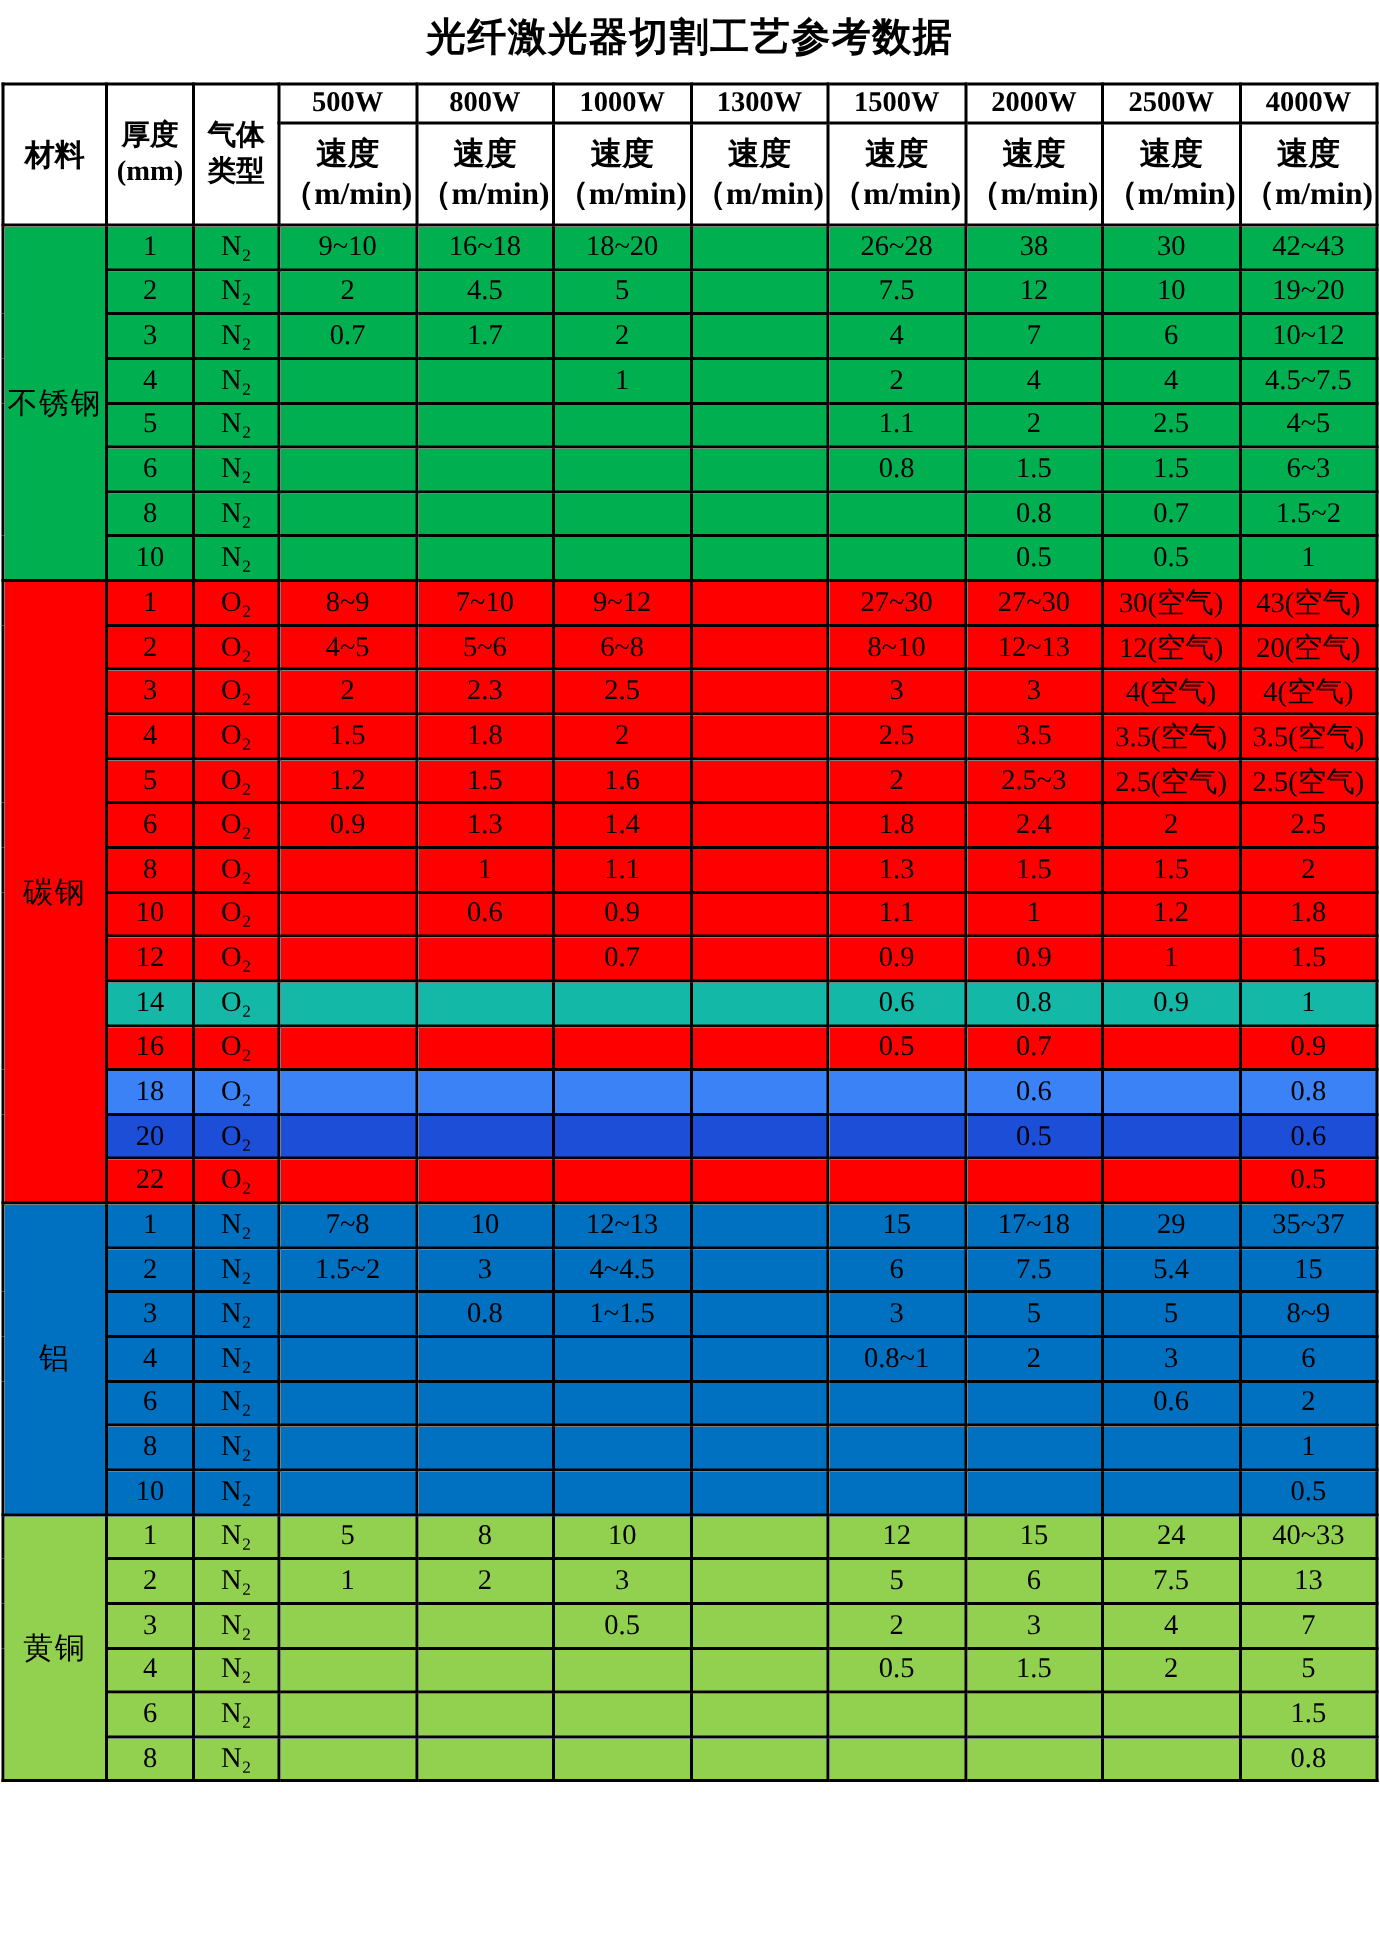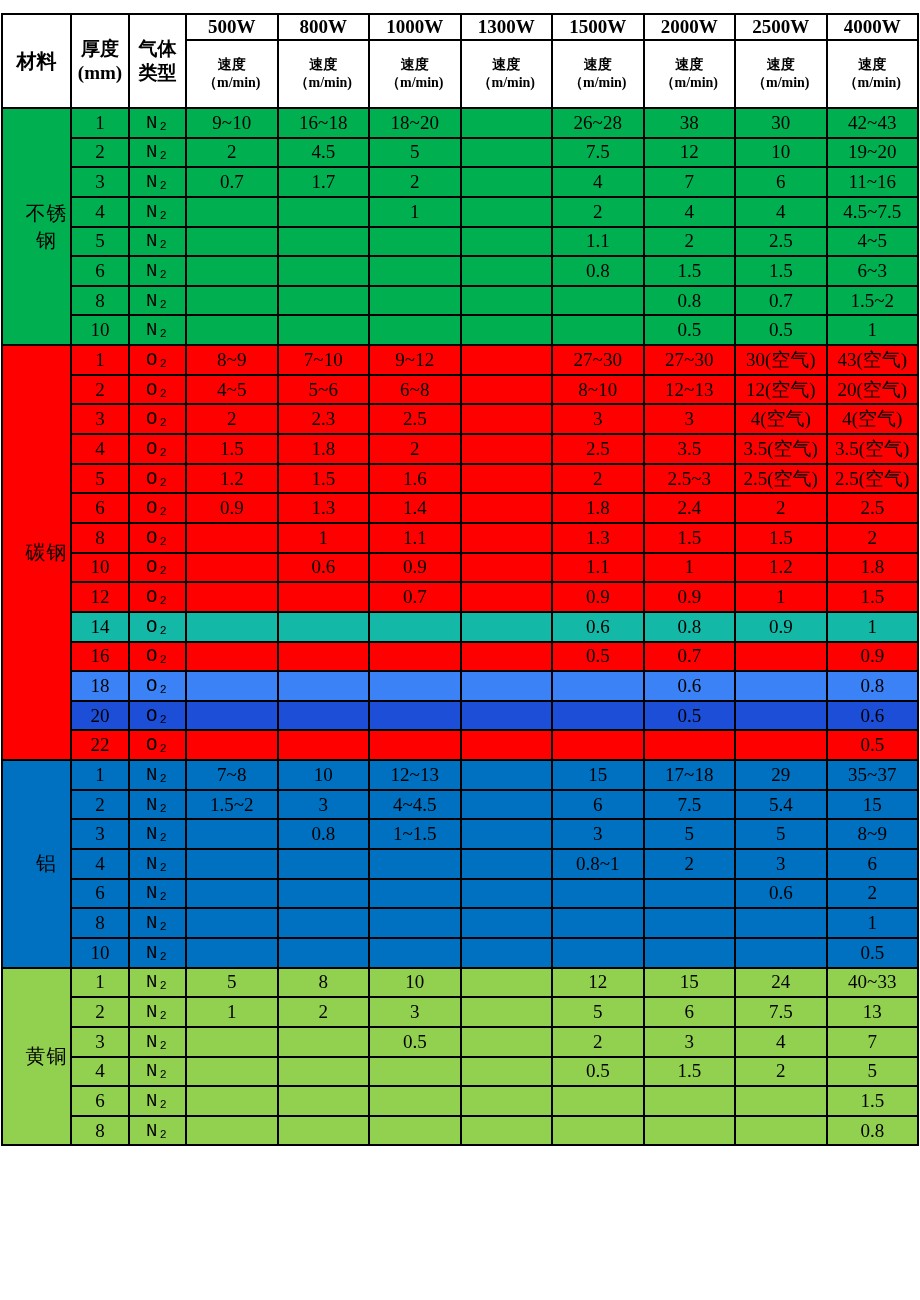--- a/index.html
+++ b/index.html
@@ -18,30 +18,31 @@
   th,td { border:2px solid #000; text-align:center; vertical-align:middle;
           padding:0; overflow:hidden; color:#000; }
   col.c-material  { width:69px; }
   col.c-thickness { width:58px; }
   col.c-gas       { width:57px; }
   thead th { background:#fff; font-weight:bold; }
   .corner-hdr { font-size:20px; }
   .two-line   { font-size:19px; line-height:1.25; }
   .two-line .line { display:block; }
   .power-hdr { height:26px; font-size:19px; }
-  .speed-hdr { height:68px; font-size:14px; line-height:1.3; }
+  .speed-hdr { height:68px; font-size:21px; line-height:1.3; }
   .speed-hdr .line { display:block; }
   tbody td { height:29.65px; font-size:19px; }
-  td.material-cell { font-size:20px; letter-spacing:1px;padding-left:20px; }
-  td.gas-cell { font-family:Liberation Mono, monospace; }
+  td.material-cell { font-size:20px; letter-spacing:1px; }
+  td.gas-cell { font-family:Liberation Serif, serif; }
 </style>
 </head>
 <body>
 
 <div class="page">
+  <h1 class="title">光纤激光器切割工艺参考数据</h1>
 
 
   <table>
     <colgroup>
       <col class="c-material">
         <col class="c-thickness">
         <col class="c-gas">
       <col>
         <col>
         <col>
@@ -135,21 +136,21 @@
         <tr style="background: rgb(0, 176, 80);">
           <td>3</td>
           <td class="gas-cell">N₂</td>
           <td>0.7</td>
           <td>1.7</td>
           <td>2</td>
           <td></td>
           <td>4</td>
           <td>7</td>
           <td>6</td>
-          <td>11~16</td>
+          <td>10~12</td>
         </tr>
         <tr style="background: rgb(0, 176, 80);">
           <td>4</td>
           <td class="gas-cell">N₂</td>
           <td></td>
           <td></td>
           <td>1</td>
           <td></td>
           <td>2</td>
           <td>4</td>

